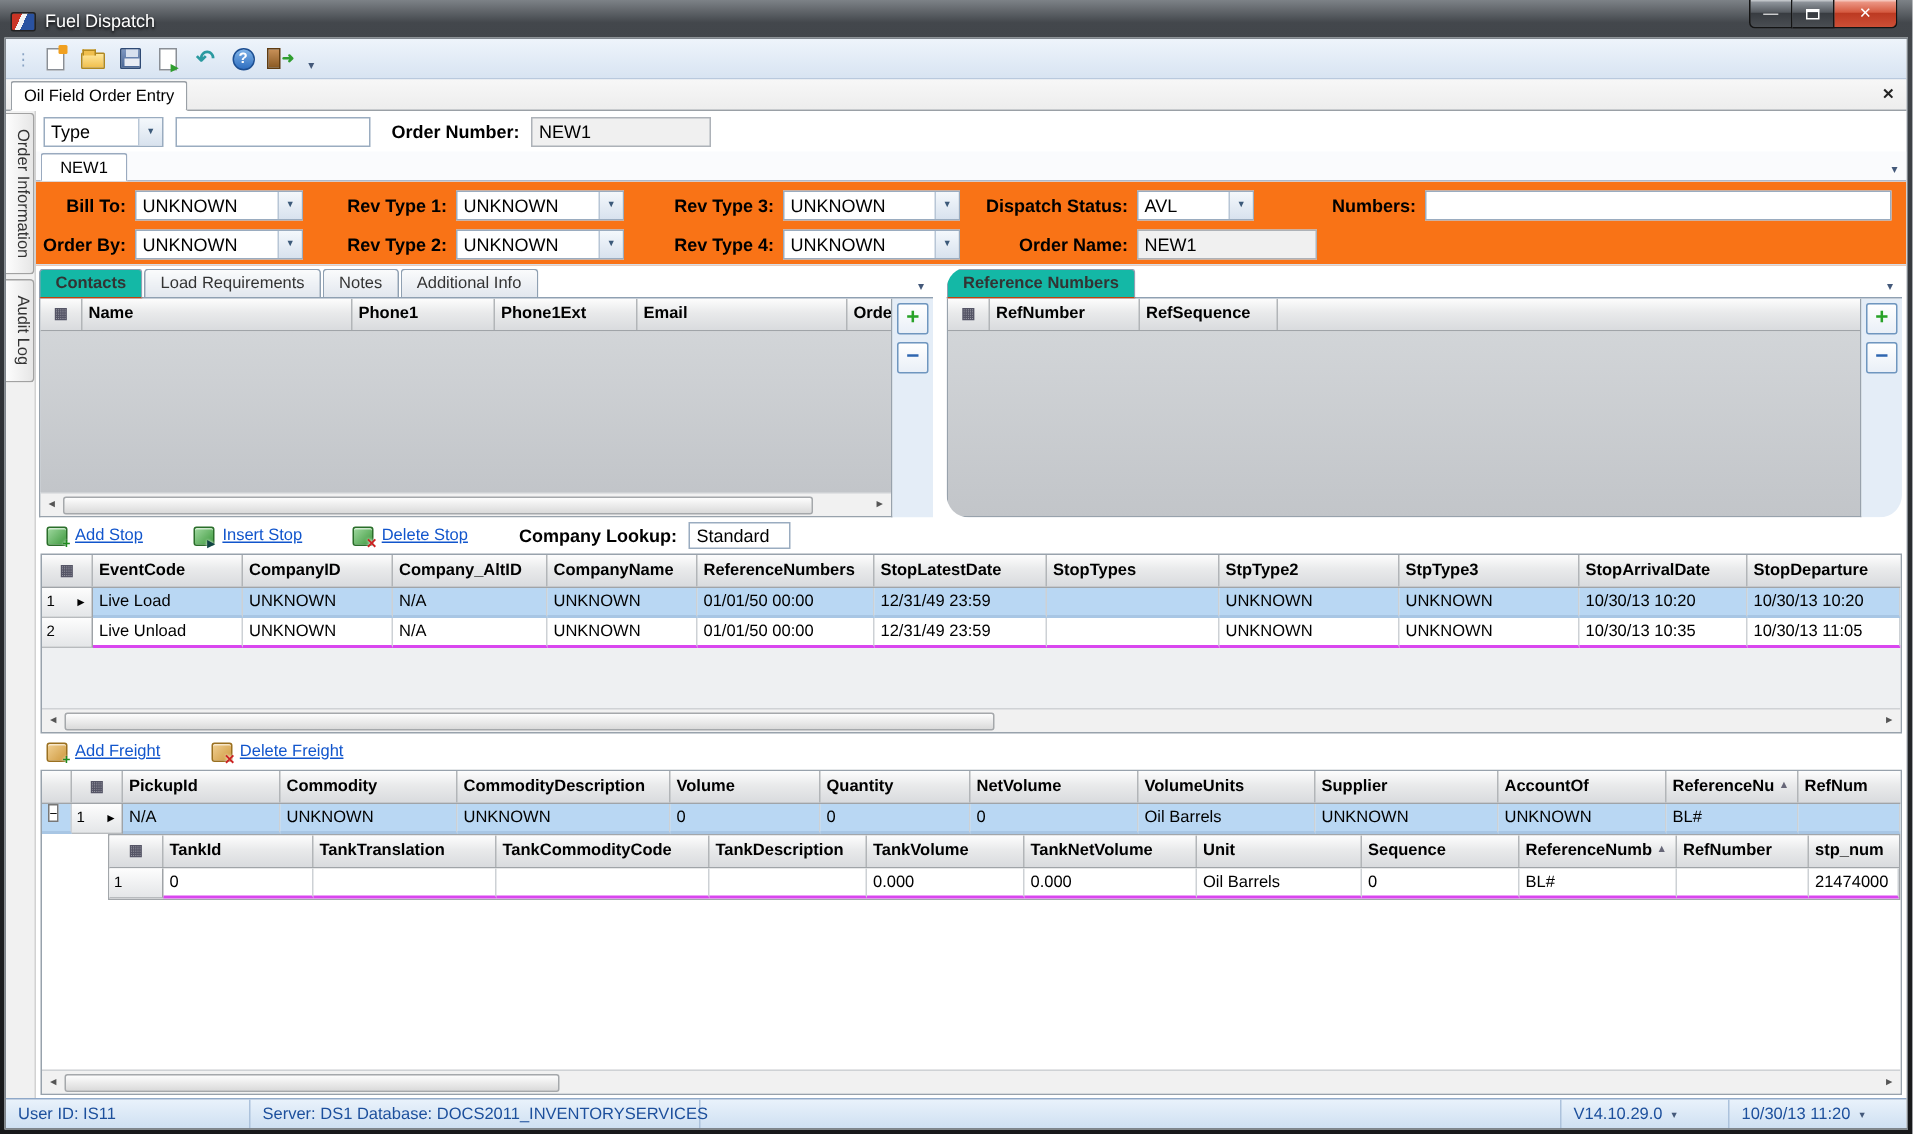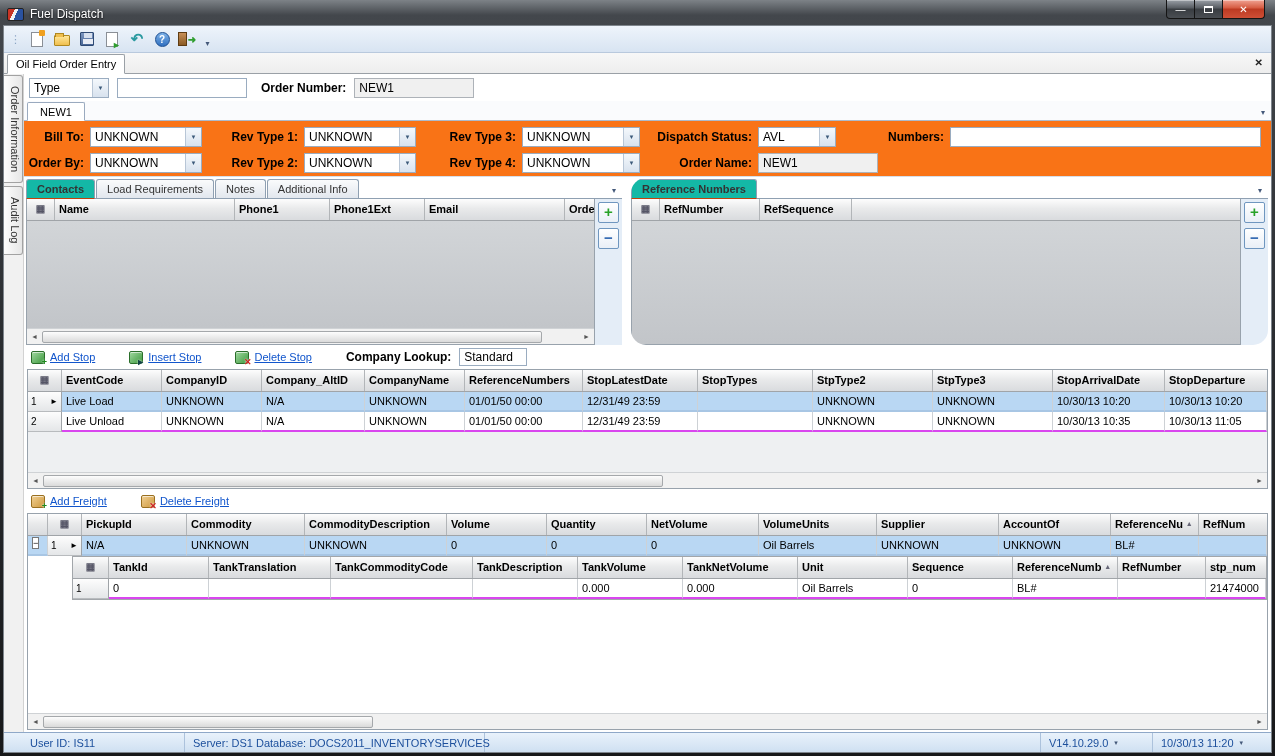--- a/index.html
+++ b/index.html
@@ -149,21 +149,21 @@
   .tk4{width:105px;} .tk5{width:115px;} .tk6{width:110px;} .tk7{width:105px;} .tk8{width:105px;}
   .tk9{width:88px;} .tk10{width:60px; border-right:none;}
 
   .freight-area { flex:1; display:flex; flex-direction:column; padding:0 3px 2px 3px; overflow:hidden; }
   .expbox { width:11px; height:11px; border:1px solid #777; background:#fff; font-size:9px; line-height:9px;
     text-align:center; margin:4px 0 0 4px; }
   .tank-wrap { margin-left:44px; border:1px solid #a2a6aa; margin-top:0; background:#fff; }
   .freight-empty { flex:1; background:#fff; }
 
   .statusbar { height:20px; display:flex; align-items:center; font-size:11px; color:#1c4f9c;
-    background:linear-gradient(#e9f2fb,#cfe0f2); border-top:1px solid #8fa8c8;padding-left:18px; }
+    background:linear-gradient(#e9f2fb,#cfe0f2); border-top:1px solid #8fa8c8; }
   .sb-seg { height:100%; display:flex; align-items:center; padding:0 8px; border-right:1px solid #acc2dc; white-space:nowrap; }
   .sb-seg.fill { flex:1; }
   .sb-mini { font-size:7px; color:#44597a; margin-left:6px; }
 </style>
 </head>
 <body>
 
 <div class="window">
   <div class="titlebar">
     <span class="app-icon"></span>

